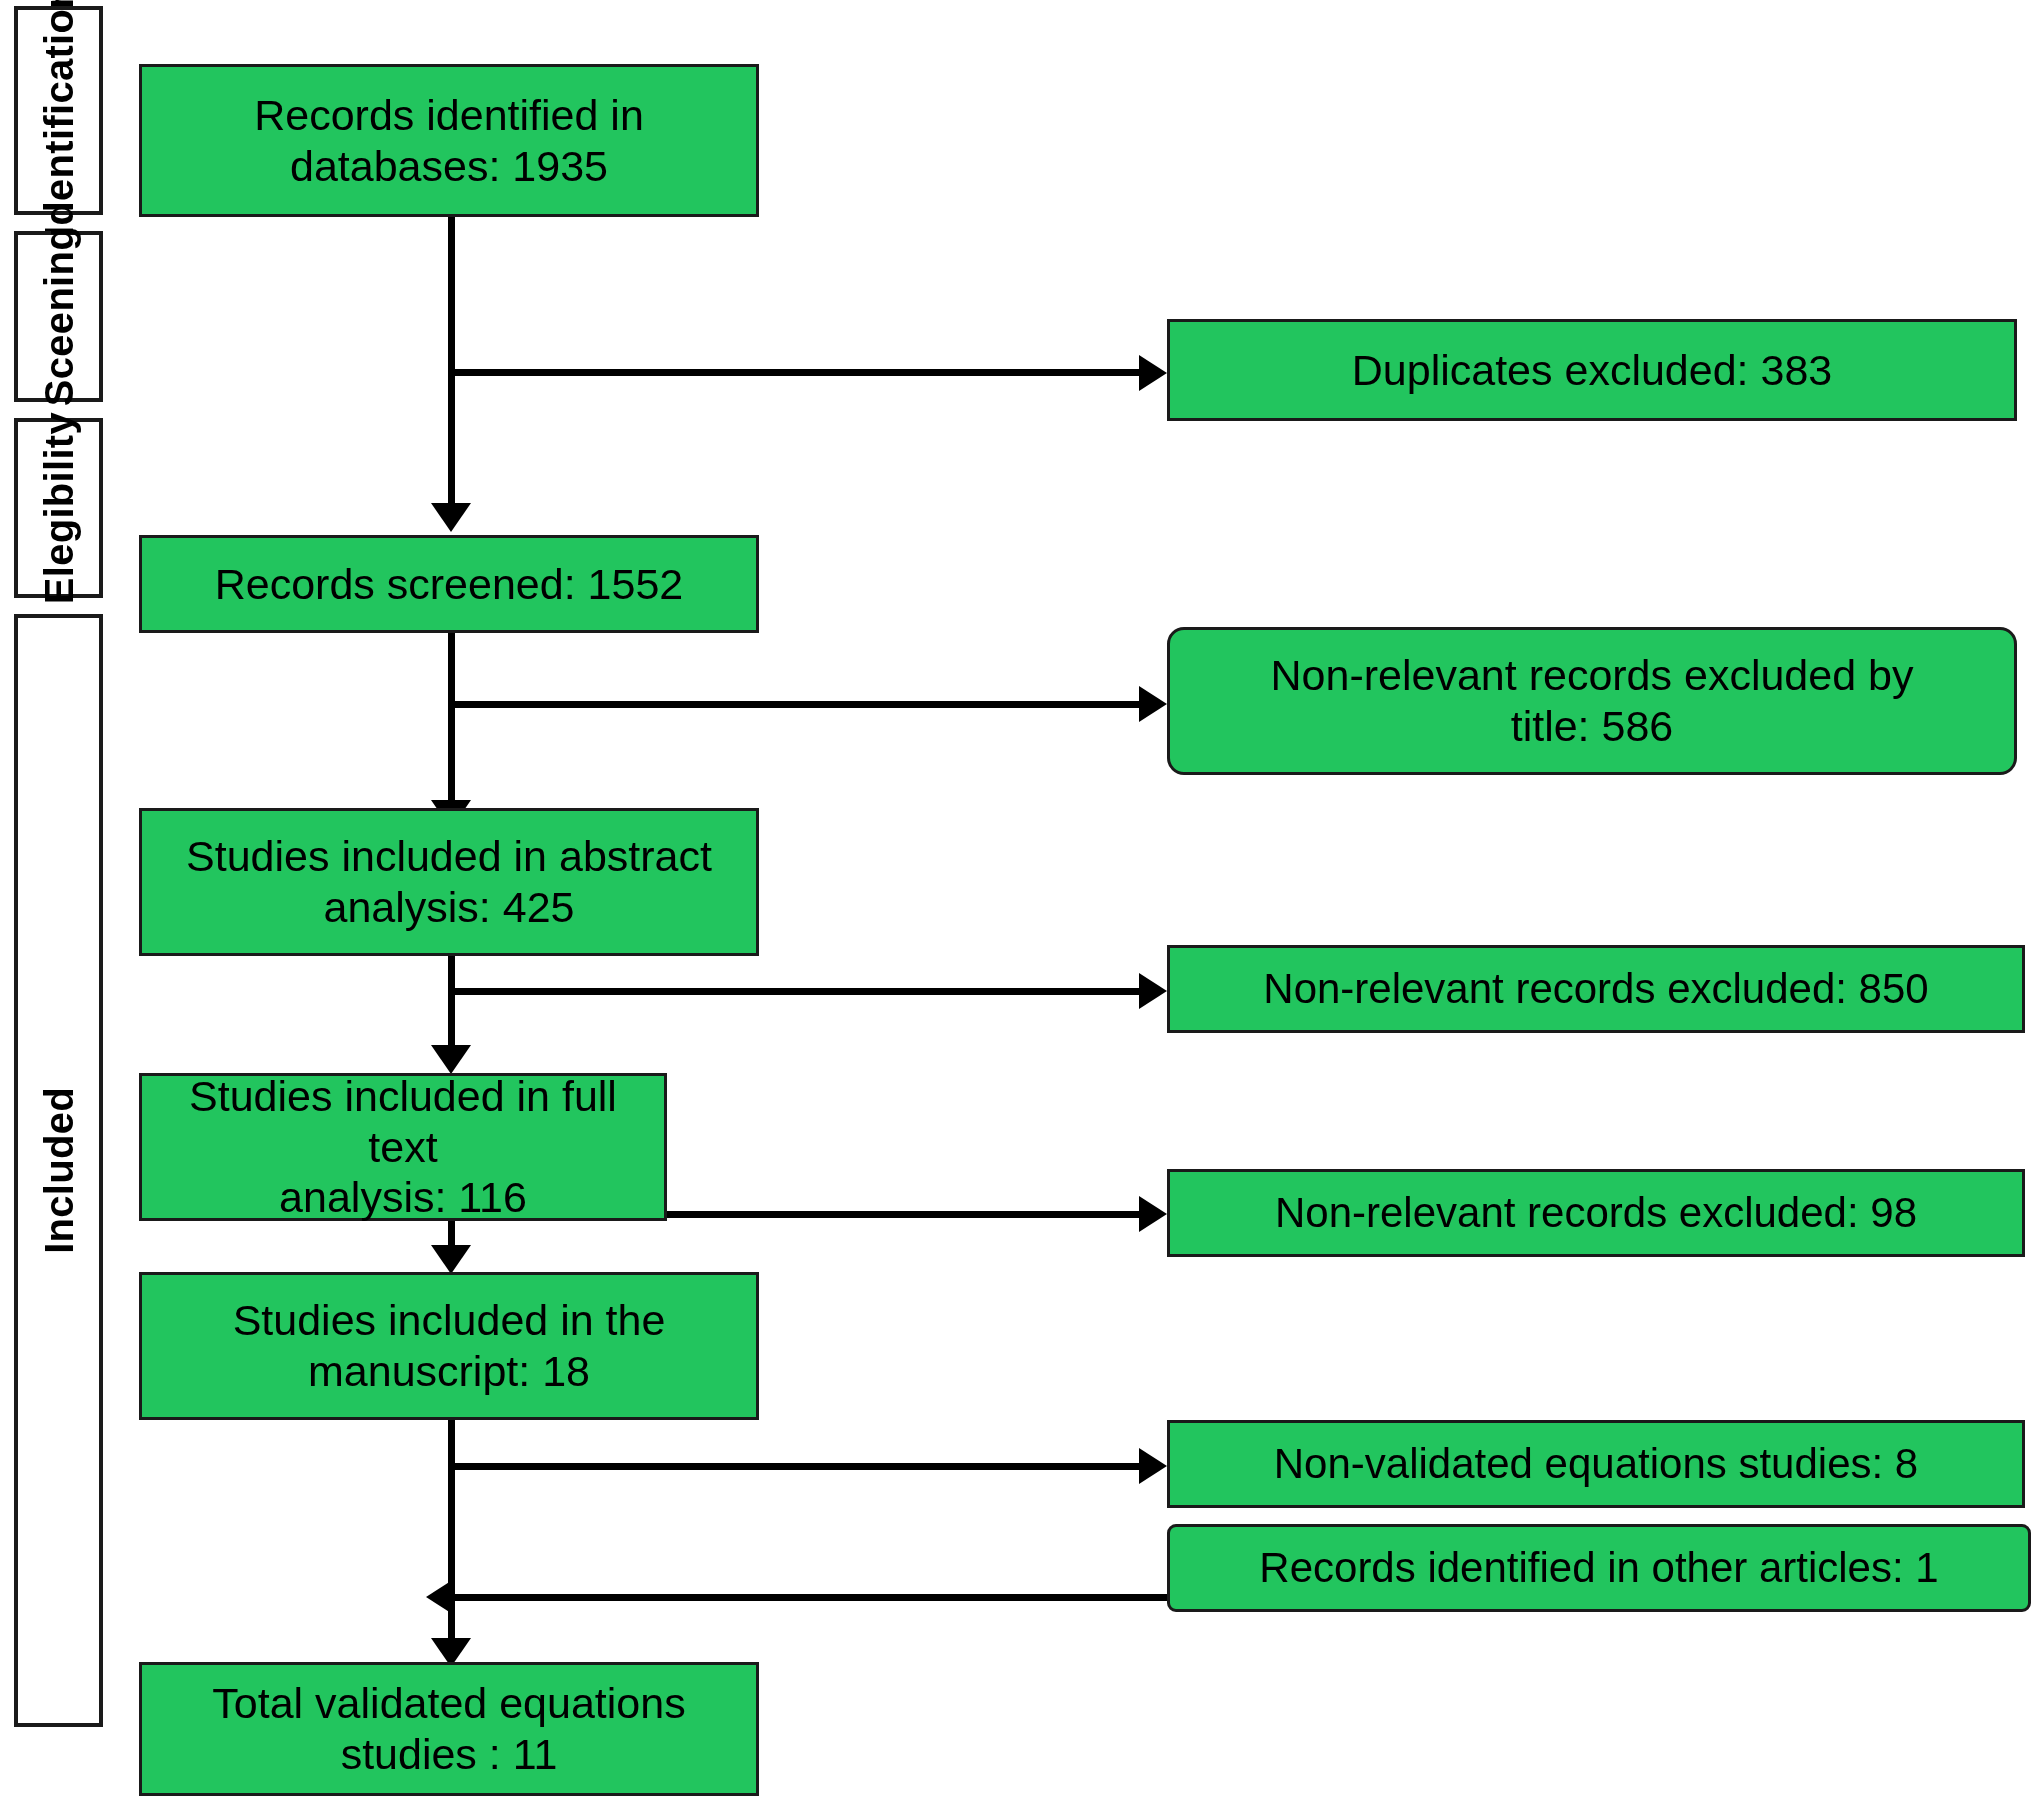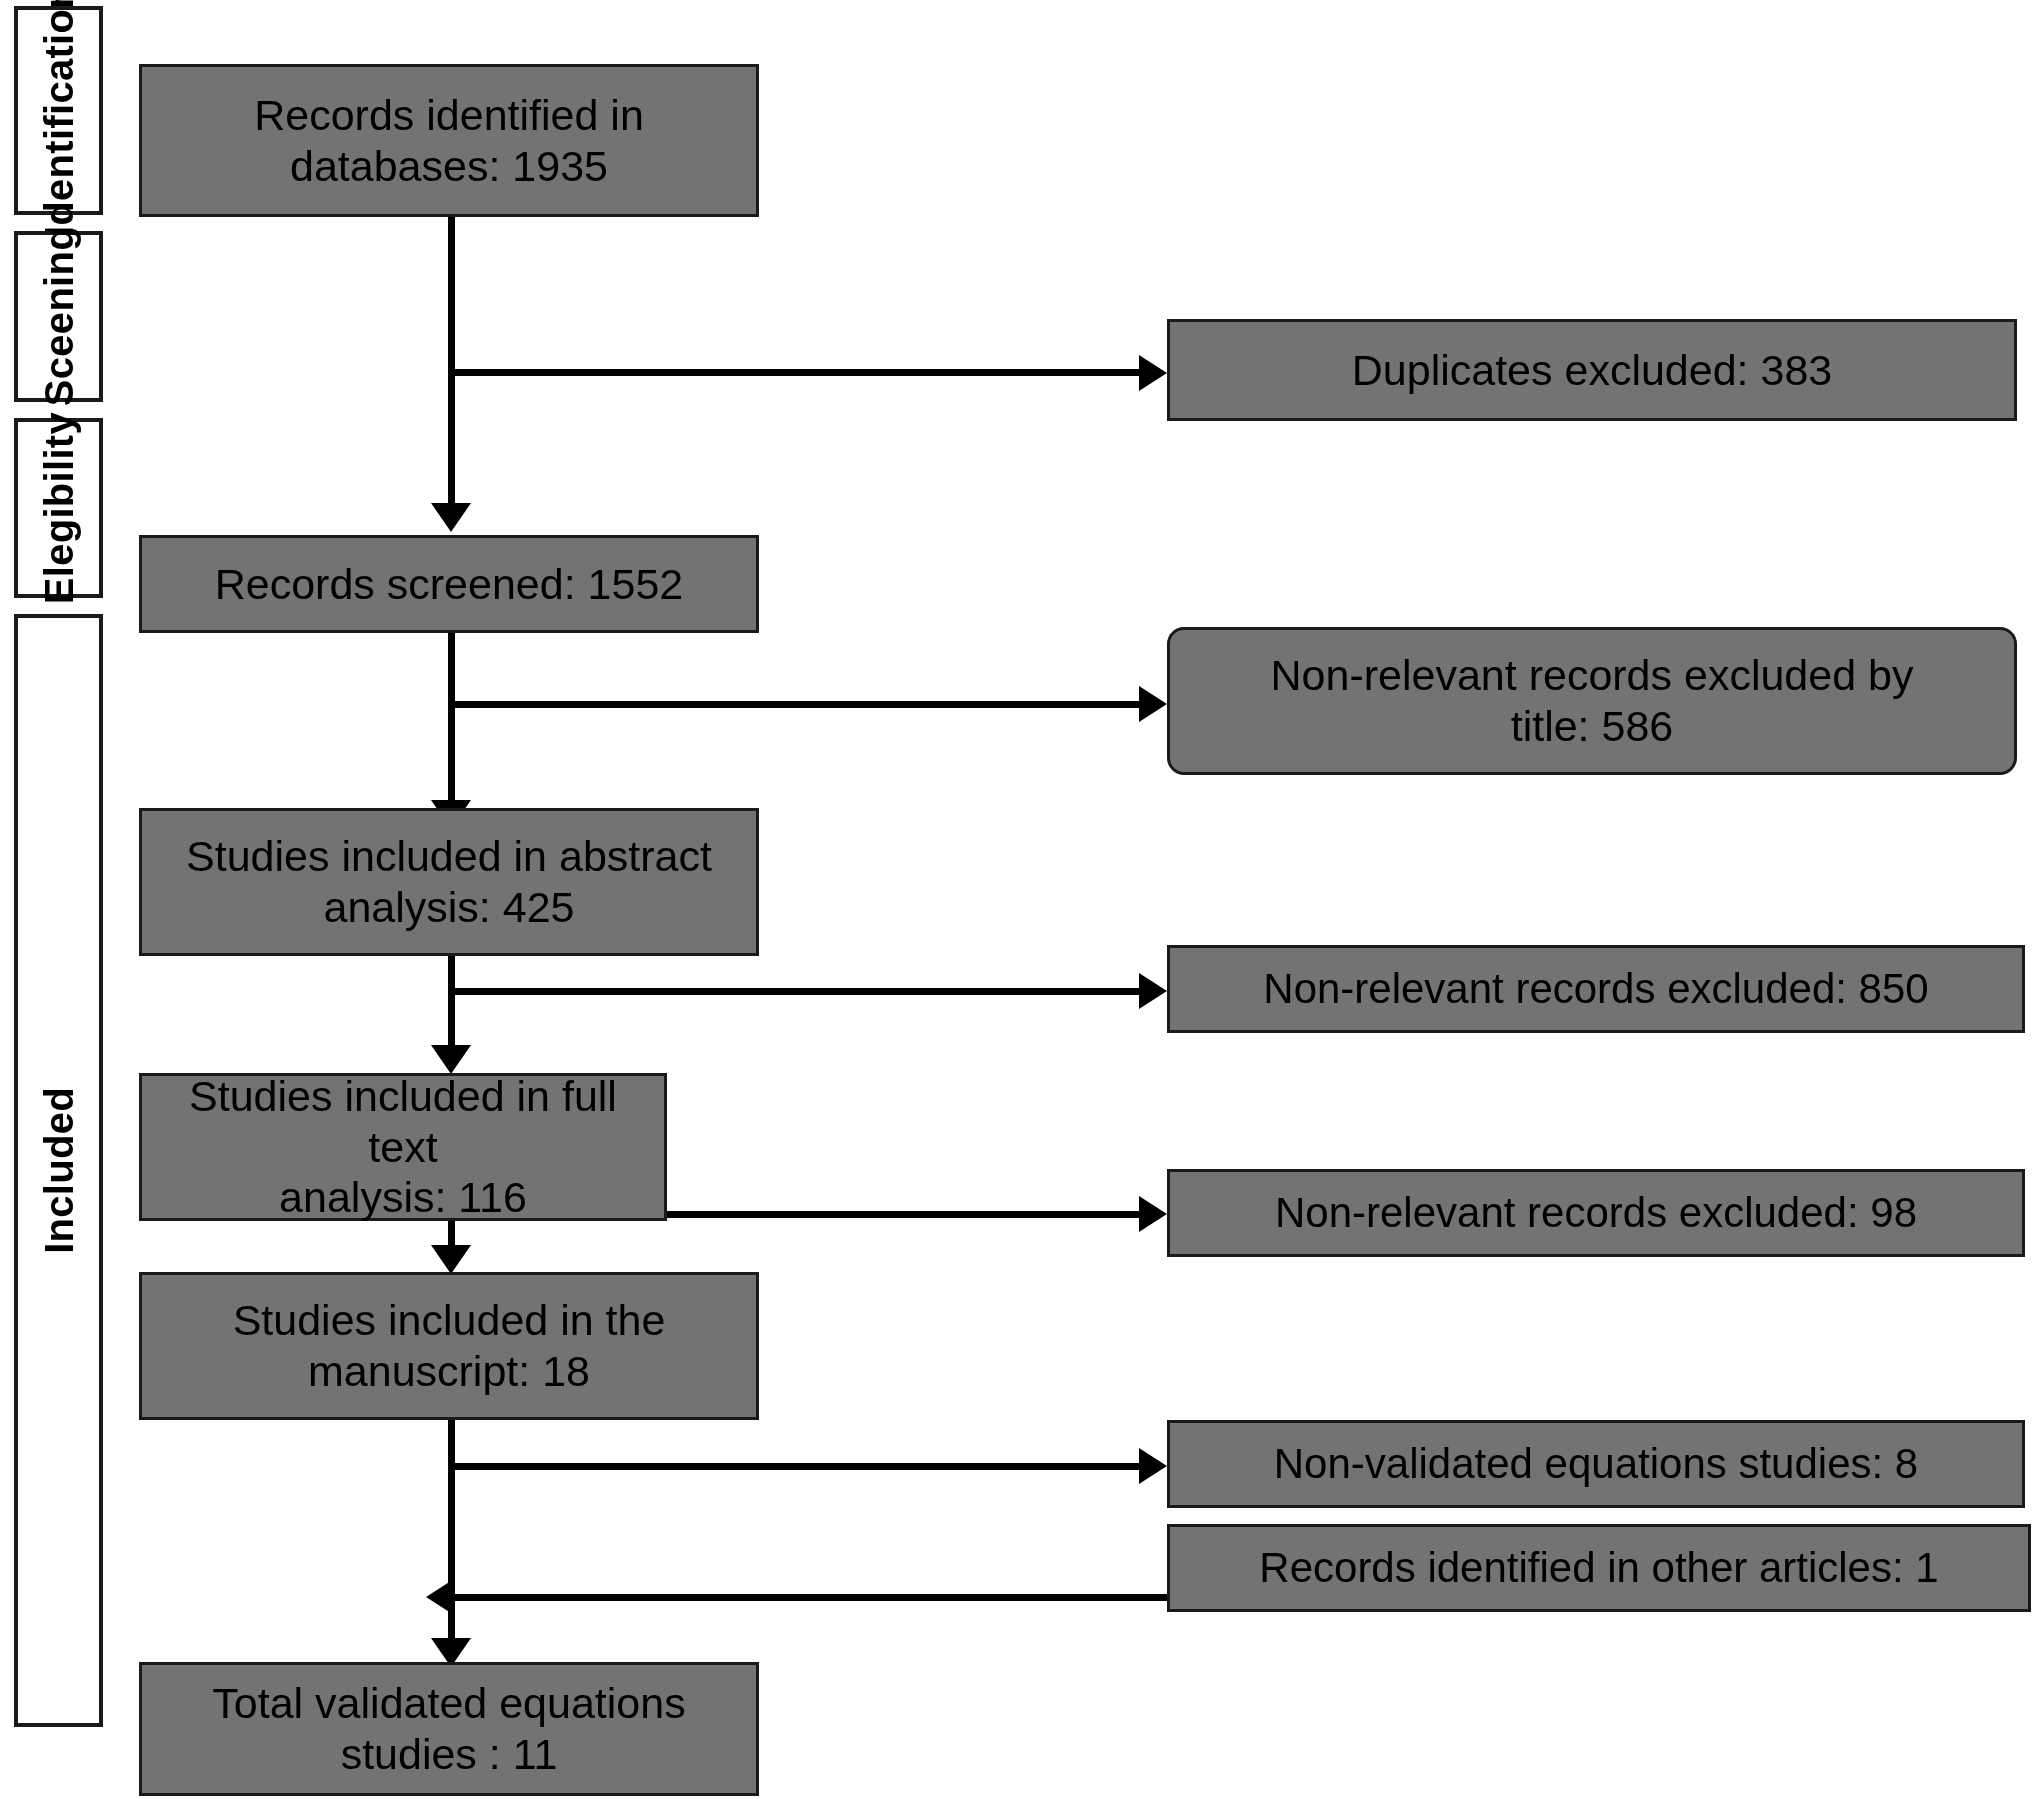--- a/index.html
+++ b/index.html
@@ -36,21 +36,21 @@
     letter-spacing: 0.3px;
     color: #000000;
     white-space: nowrap;
     line-height: 1;
   }
 
   
   .flow-box {
     position: absolute;
     box-sizing: border-box;
-    background: #737373;
+    background: #22c55e;
     border: 3.5px solid #1a1a1a;
     display: flex;
     align-items: center;
     justify-content: center;
     text-align: center;
   }
   .flow-text {
     font-size: 43px;
     line-height: 1.18;
     color: #000000;
@@ -216,20 +216,20 @@
       <span>Non-relevant records excluded: 98</span>
     </div>
   </div>
 
   <div class="flow-box tight" style="left:1167px; top:1420px; width:858px; height:88px;">
     <div class="flow-text">
       <span>Non-validated equations studies: 8</span>
     </div>
   </div>
 
-  <div class="flow-box tight" style="left:1167px; top:1524px; width:864px; height:88px;">
+  <div class="flow-box tight" style="left:1167px; top:1524px; width:864px; height:88px;border-radius:9px;">
     <div class="flow-text">
       <span>Records identified in other articles: 1</span>
     </div>
   </div>
 
 </div>
 
 
 </body></html>

